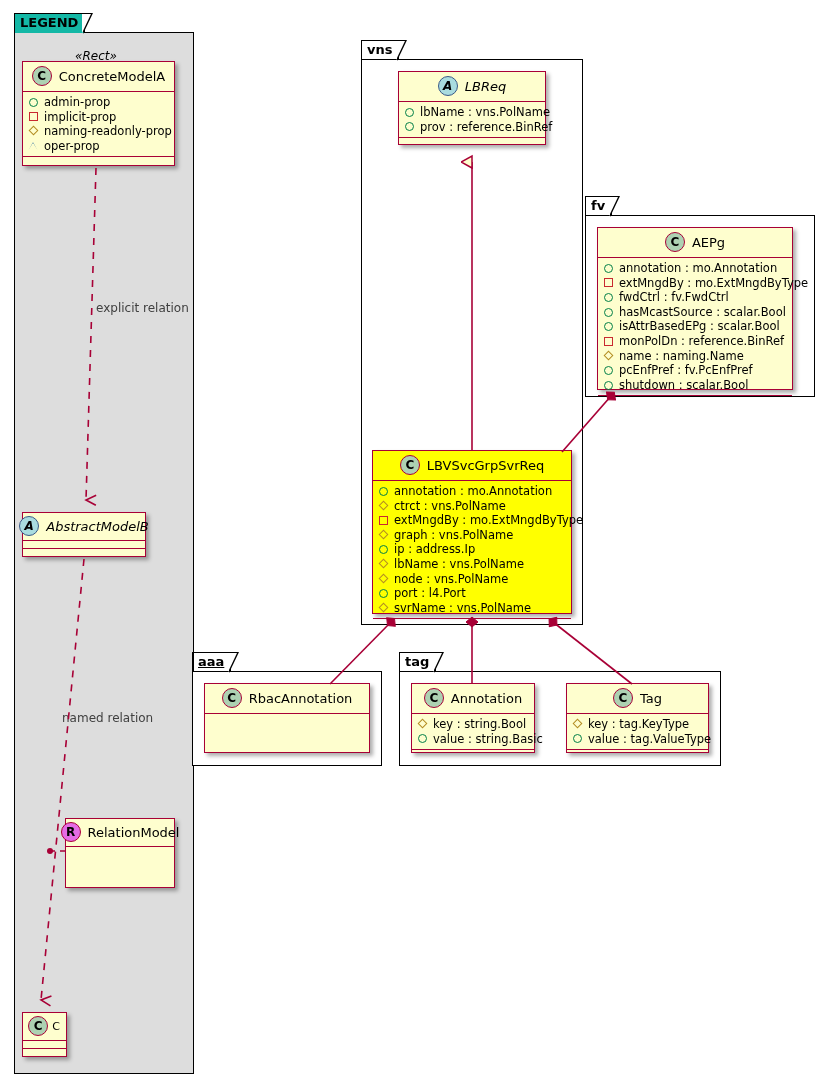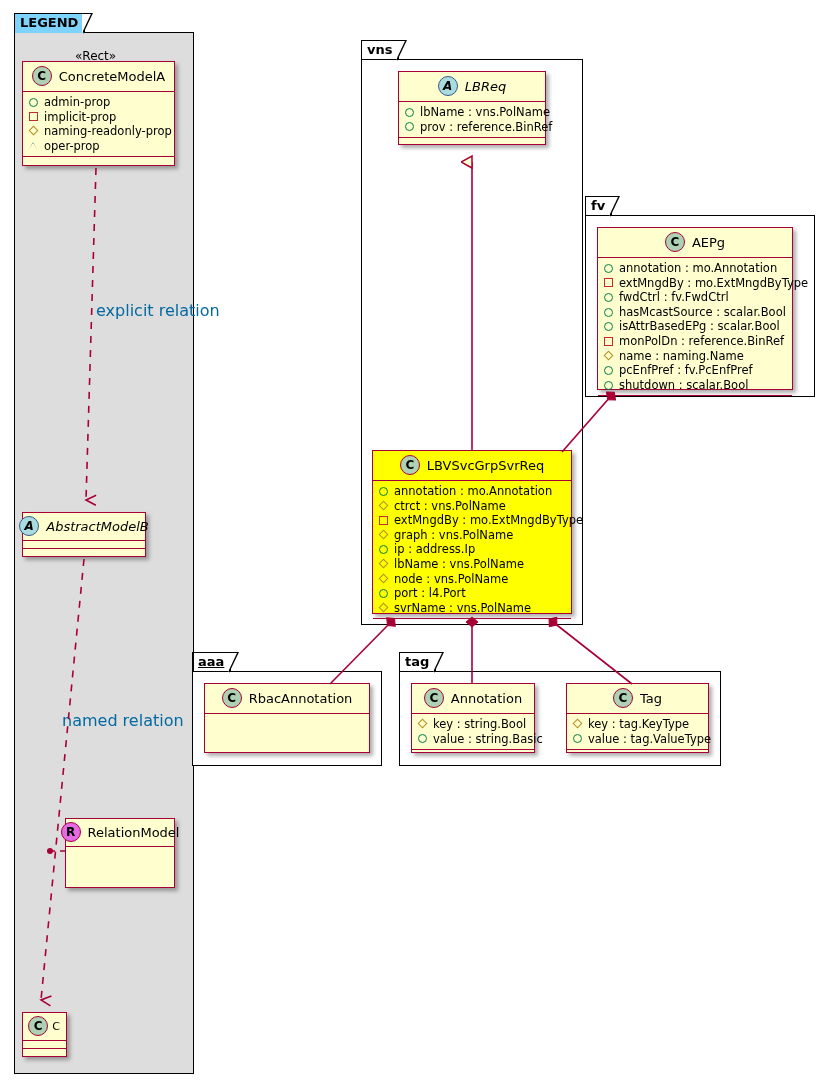--- a/index.html
+++ b/index.html
@@ -52,34 +52,34 @@
          border:1.4px solid #B38D22;transform:rotate(45deg);box-sizing:border-box;}
   .g.pkgv{width:11px;height:11px;margin:0;}
   .g.pkgv::before{content:"";position:absolute;left:0;top:1px;width:0;height:0;
          border-left:5.5px solid transparent;border-right:5.5px solid transparent;
          border-bottom:9px solid transparent;}
   .g.pkgv::after{content:"";position:absolute;left:0px;top:1px;
          width:0;height:0;border-left:5.5px solid transparent;border-right:5.5px solid transparent;
          border-bottom:9px solid #1963A0;
          clip-path:polygon(0% 100%,50% 0%,100% 100%,100% 100%,50% 14%,0% 100%);}
 
-  .stereo{position:absolute;font-size:12px;color:#000;white-space:nowrap;}
-  .edge-label{position:absolute;font-size:16px;color:#0369a1;white-space:nowrap;}
+  .stereo{position:absolute;font-size:12px;font-style:italic;color:#000;white-space:nowrap;}
+  .edge-label{position:absolute;font-size:12px;color:#404040;white-space:nowrap;}
 
   svg.links{position:absolute;left:0;top:0;width:824px;height:1081px;overflow:visible;
             pointer-events:none;}
 </style>
 </head>
 <body>
 
 <div id="canvas">
 
   <div class="pkg legend" style="left:14px;top:32px;width:180px;height:1042px;">
   </div>
-  <div class="pkg-tab" style="left:14px;top:13px;background:#7dd3fc;">
+  <div class="pkg-tab" style="left:14px;top:13px;background:#14b8a6;">
     <span>LEGEND</span>
     <span class="fold"></span>
     <span class="foldin"></span>
   </div>
 
   <div class="stereo" style="left:75px;top:49px;">«Rect»</div>
 
   <div class="cls" style="left:22px;top:61px;width:153px;height:105px;">
     <div class="hdr">
       <span class="badge c">C</span>

